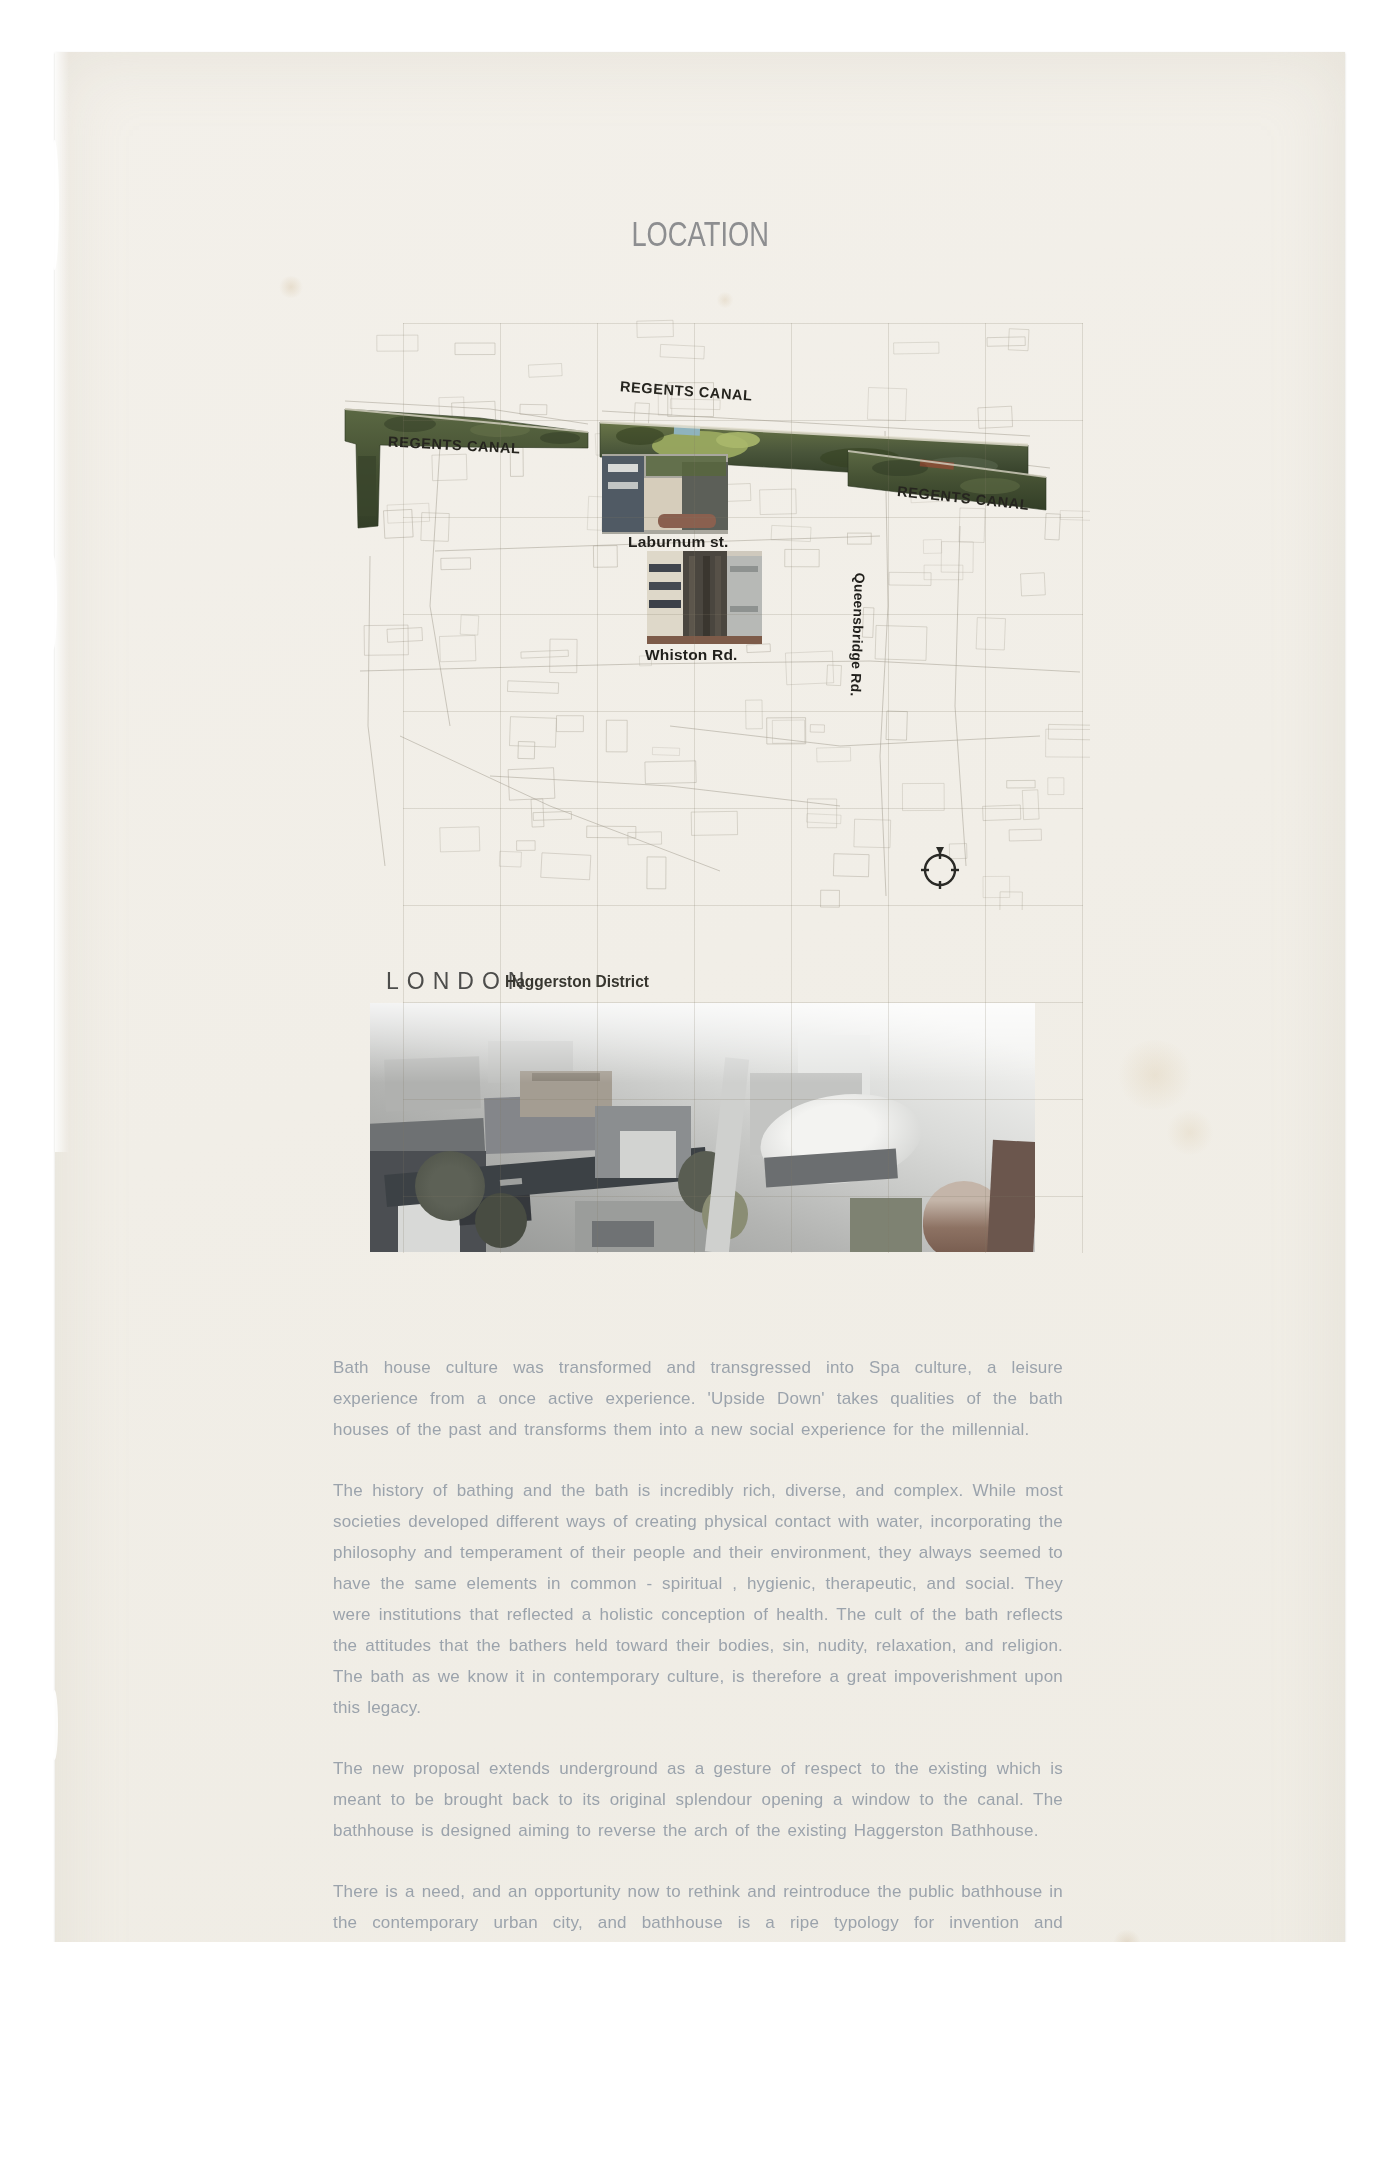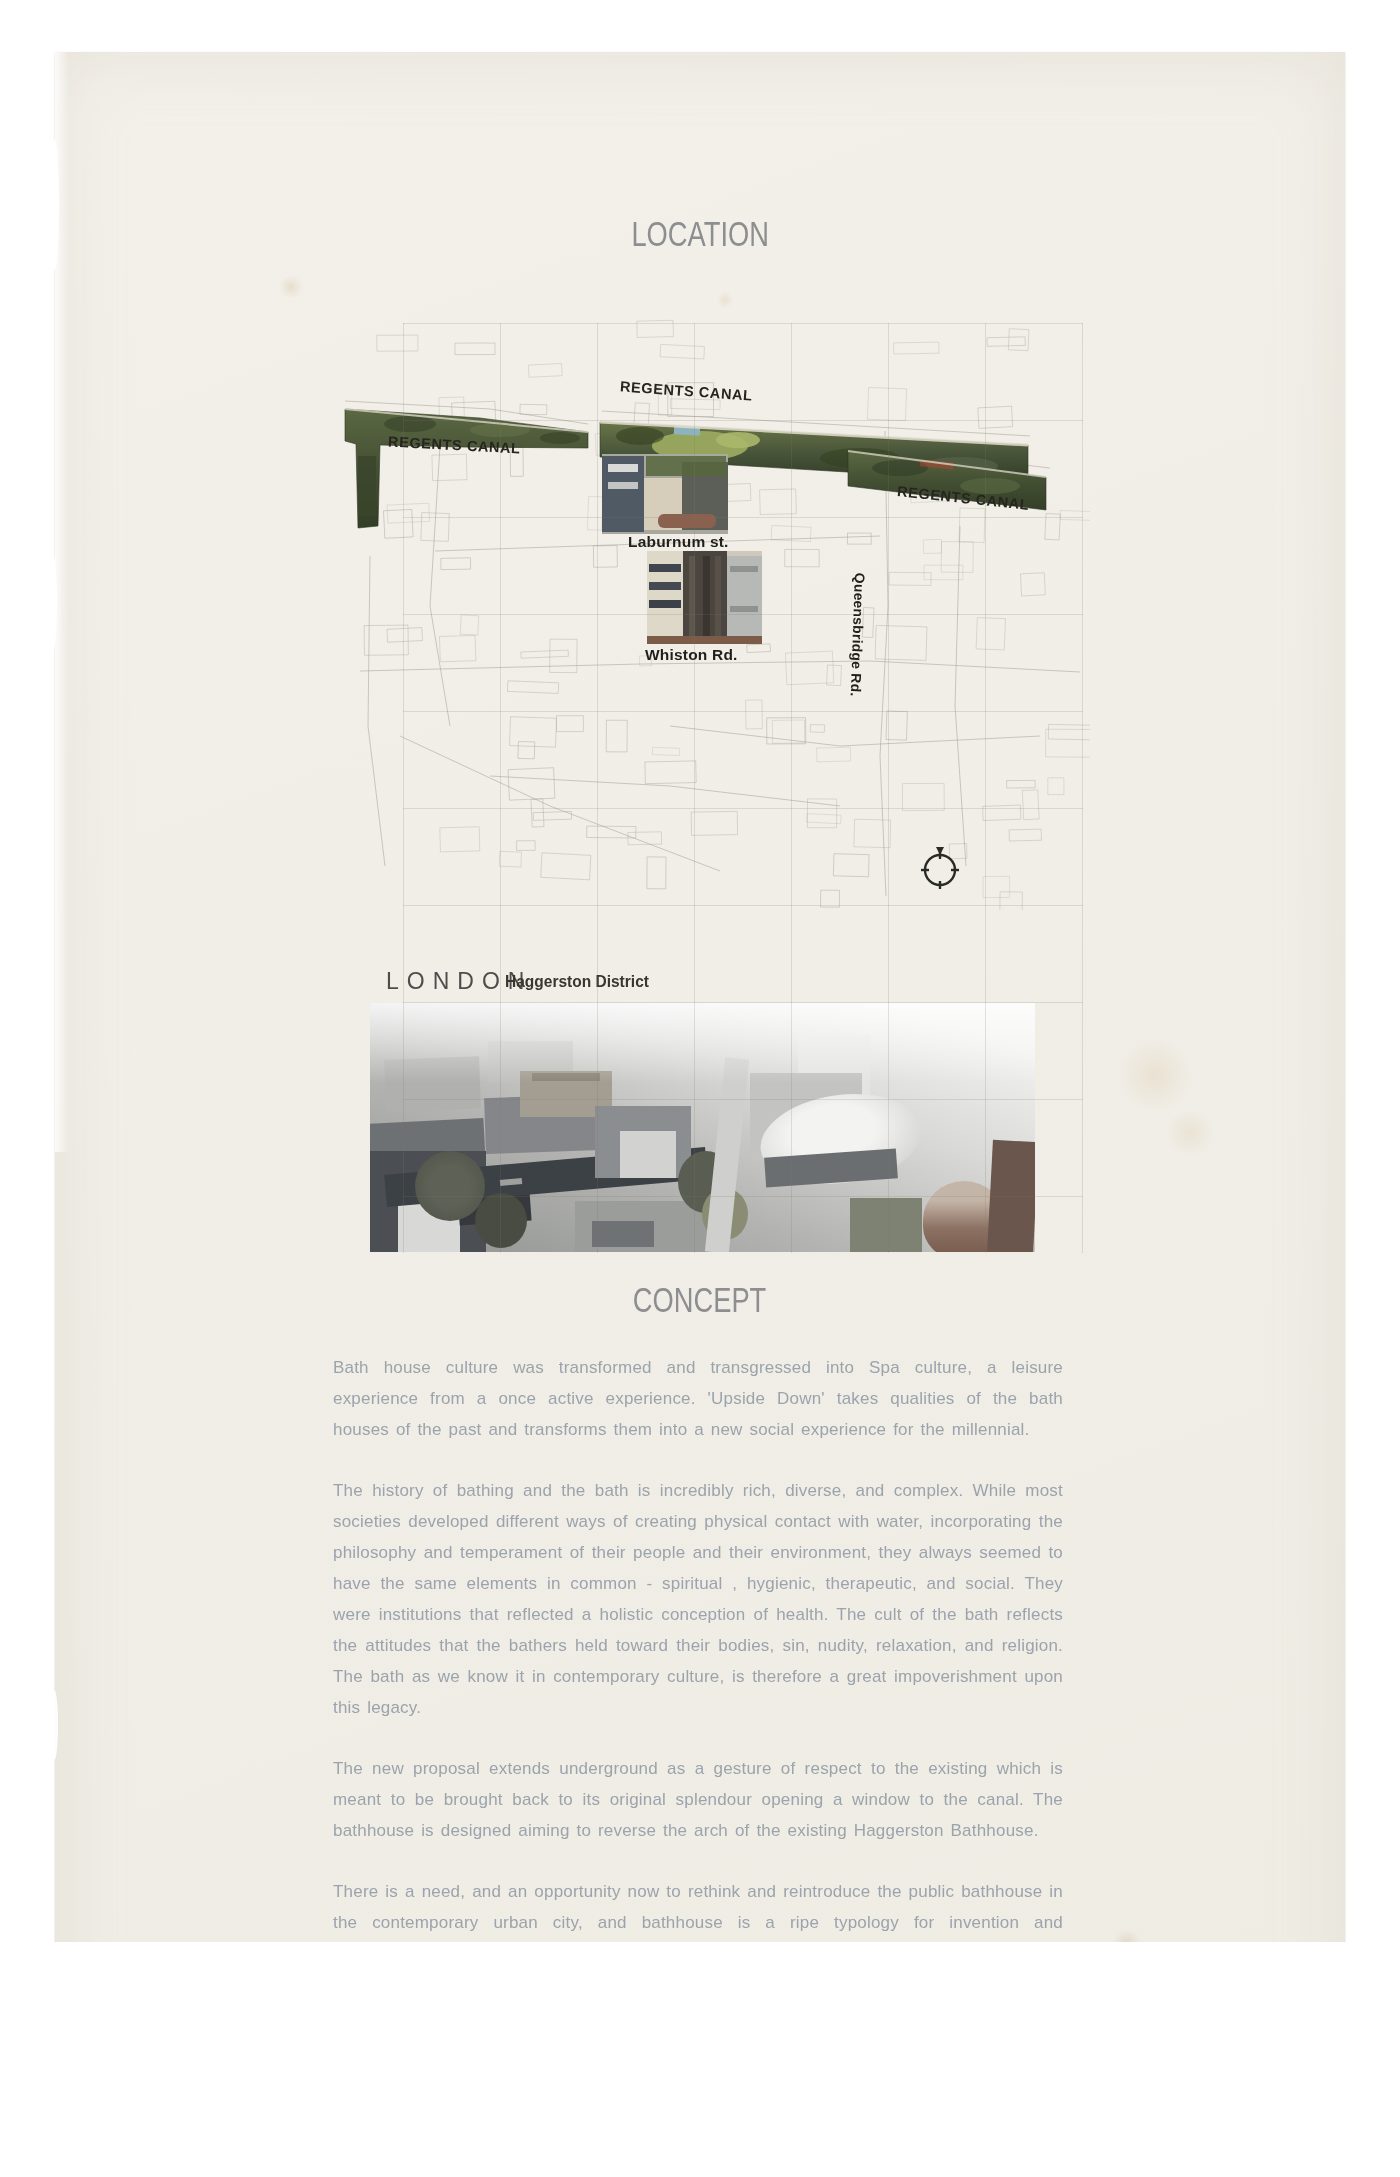--- a/index.html
+++ b/index.html
@@ -293,23 +293,20 @@
     <div class="ab" style="left:428px;top:32px;width:72px;height:62px;background:#e4e5e3;"></div>
     <div class="ab" style="left:380px;top:70px;width:112px;height:82px;background:#c3c4c2;"></div>
     <div class="ab" style="left:390px;top:92px;width:162px;height:88px;background:radial-gradient(ellipse at 45% 40%,#f3f3f1 35%,#d8d9d7 75%,#c4c5c3 100%);border-radius:50%;transform:rotate(-8deg);"></div>
     <div class="ab" style="left:395px;top:150px;width:132px;height:30px;background:#6b6e70;transform:rotate(-4deg);"></div>
     <div class="ab" style="left:480px;top:195px;width:72px;height:56px;background:#7e8272;"></div>
     <div class="ab" style="left:553px;top:178px;width:82px;height:78px;background:linear-gradient(to bottom,#c4b5a9 25%,#8d7263 60%,#74594c 100%);border-radius:50% 50% 42% 42%;"></div>
     <div class="ab" style="left:620px;top:138px;width:46px;height:112px;background:#6b564d;transform:rotate(3deg);"></div>
     <div class="ab fog"></div>
   </div>
 
-  <div class="abs h-title" style="left:540px;top:1280px;">
-    <span>CONCEPT</span>
-  </div>
 
   <div class="abs copy">
     <p>Bath house culture was transformed and transgressed into Spa culture, a leisure experience from a once active experience. 'Upside Down' takes qualities of the bath houses of the past and transforms them into a new social experience for the millennial.</p>
     <p>The history of bathing and the bath is incredibly rich, diverse, and complex. While most societies developed different ways of creating physical contact with water, incorporating the philosophy and temperament of their people and their environment, they always seemed to have the same elements in common - spiritual , hygienic, therapeutic, and social. They were institutions that reflected a holistic conception of health. The cult of the bath reflects the attitudes that the bathers held toward their bodies, sin, nudity, relaxation, and religion. The bath as we know it in contemporary culture, is therefore a great impoverishment upon this legacy.</p>
     <p>The new proposal extends underground as a gesture of respect to the existing which is meant to be brought back to its original splendour opening a window to the canal. The bathhouse is designed aiming to reverse the arch of the existing Haggerston Bathhouse.</p>
     <p>There is a need, and an opportunity now to rethink and reintroduce the public bathhouse in the contemporary urban city, and bathhouse is a ripe typology for invention and interpretation when considered against with the trend of exclusive spas . A new conception of urban public bathhouse can initiate new social dynamics, new social opportunities, and new public behaviour.</p>
   </div>
 
 </div>
 

